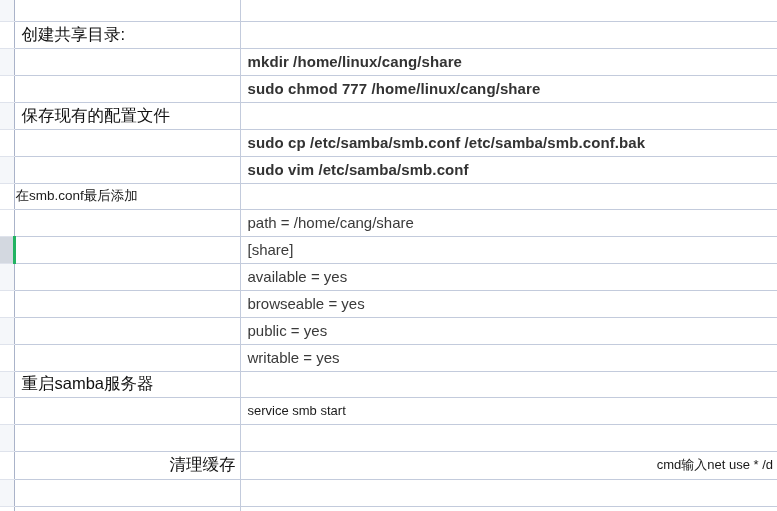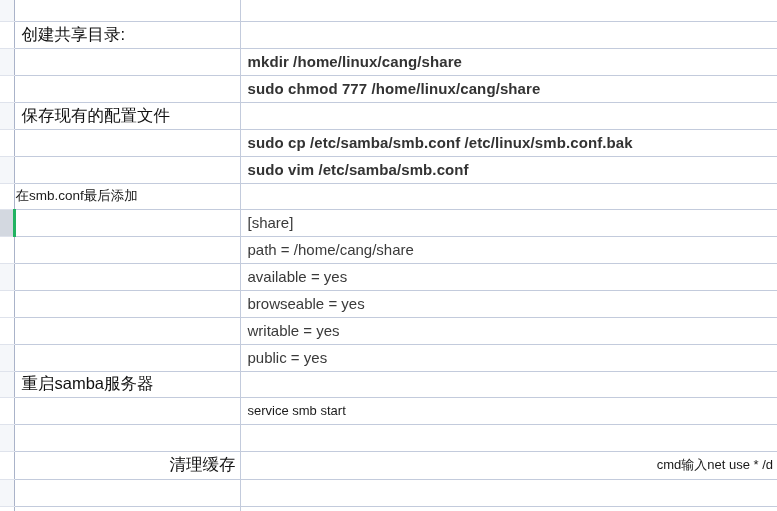--- a/index.html
+++ b/index.html
@@ -119,21 +119,21 @@
           <td class="cellc">
             <span class="txt plain"></span>
           </td>
         </tr>
         <tr style="height: 27px;">
           <td class="gutter alt"></td>
           <td>
             <span class="txt lbl"></span>
           </td>
           <td class="cellc">
-            <span class="txt cmd">sudo cp /etc/samba/smb.conf /etc/linux/smb.conf.bak</span>
+            <span class="txt cmd">sudo cp /etc/samba/smb.conf /etc/samba/smb.conf.bak</span>
           </td>
         </tr>
         <tr style="height: 27px;">
           <td class="gutter"></td>
           <td>
             <span class="txt lbl"></span>
           </td>
           <td class="cellc">
             <span class="txt cmd">sudo vim /etc/samba/smb.conf</span>
           </td>
@@ -141,71 +141,71 @@
         <tr style="height: 26px;">
           <td class="gutter alt"></td>
           <td>
             <span class="txt lbl-sm">在smb.conf最后添加</span>
           </td>
           <td class="cellc">
             <span class="txt plain"></span>
           </td>
         </tr>
         <tr style="height: 27px;">
+          <td class="gutter alt"></td>
+          <td>
+            <span class="txt lbl"></span>
+          </td>
+          <td class="cellc">
+            <span class="txt plain">path = /home/cang/share</span>
+          </td>
+        </tr>
+        <tr style="height: 27px;">
           <td class="gutter selected"></td>
           <td>
             <span class="txt lbl"></span>
           </td>
           <td class="cellc">
             <span class="txt plain">[share]</span>
           </td>
         </tr>
         <tr style="height: 27px;">
-          <td class="gutter alt"></td>
-          <td>
-            <span class="txt lbl"></span>
-          </td>
-          <td class="cellc">
-            <span class="txt plain">path = /home/cang/share</span>
-          </td>
-        </tr>
-        <tr style="height: 27px;">
           <td class="gutter"></td>
           <td>
             <span class="txt lbl"></span>
           </td>
           <td class="cellc">
             <span class="txt plain">available = yes</span>
           </td>
         </tr>
         <tr style="height: 27px; margin-left: 24px;">
           <td class="gutter alt"></td>
           <td>
             <span class="txt lbl"></span>
           </td>
           <td class="cellc">
             <span class="txt plain">browseable = yes</span>
           </td>
         </tr>
         <tr style="height: 27px;">
+          <td class="gutter"></td>
+          <td>
+            <span class="txt lbl"></span>
+          </td>
+          <td class="cellc">
+            <span class="txt plain">public = yes</span>
+          </td>
+        </tr>
+        <tr style="height: 27px;">
           <td class="gutter alt"></td>
           <td>
             <span class="txt lbl"></span>
           </td>
           <td class="cellc">
             <span class="txt plain">writable = yes</span>
-          </td>
-        </tr>
-        <tr style="height: 27px;">
-          <td class="gutter"></td>
-          <td>
-            <span class="txt lbl"></span>
-          </td>
-          <td class="cellc">
-            <span class="txt plain">public = yes</span>
           </td>
         </tr>
         <tr style="height: 26px;">
           <td class="gutter"></td>
           <td>
             <span class="txt lbl">重启samba服务器</span>
           </td>
           <td class="cellc">
             <span class="txt big"></span>
           </td>

